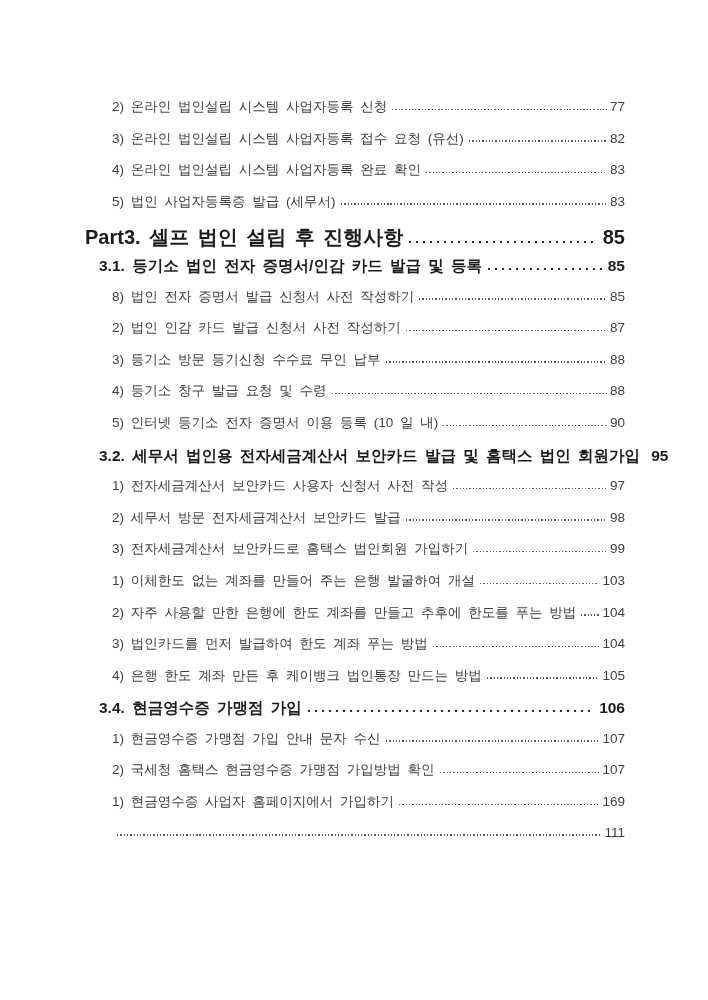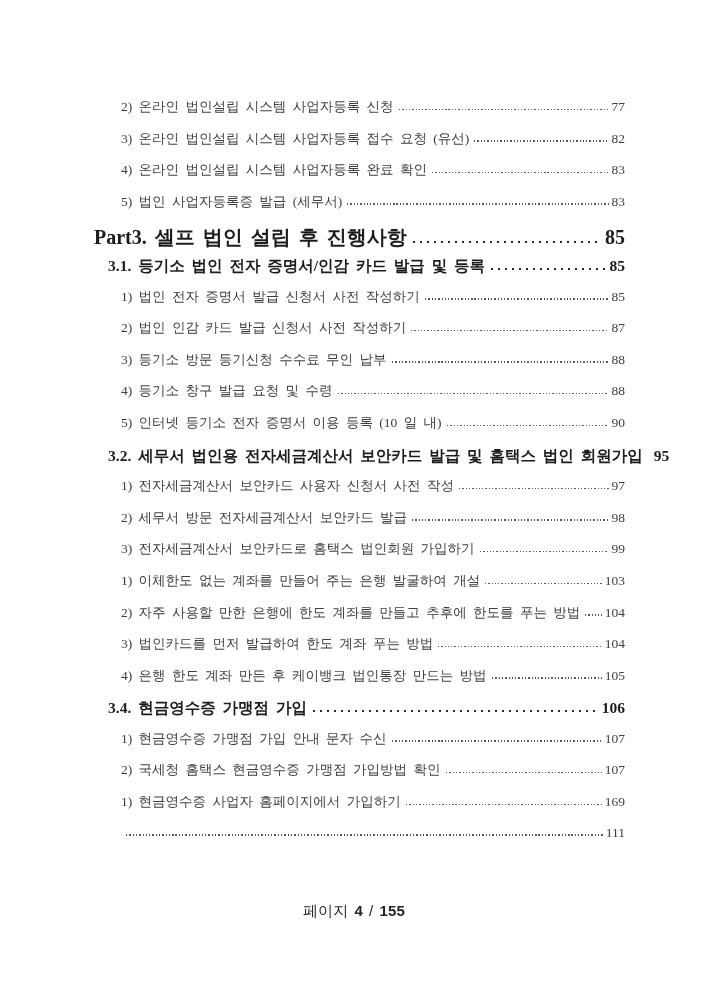--- a/index.html
+++ b/index.html
@@ -14,24 +14,23 @@
     position: relative;
     overflow: hidden;
   }
   .sheet {
     position: absolute;
     inset: 0;
     background: #ffffff;
   }
   .toc {
     position: absolute;
-    left: 94px;
+    left: 85px;
     right: 83px;
     top: 98px;
-    font-family: Liberation Serif, serif;
   }
   .row {
     display: flex;
     align-items: baseline;
     height: 31.6px;
     white-space: nowrap;
   }
   .row .t {
     white-space: nowrap;
     flex: 0 0 auto;
@@ -122,21 +121,21 @@
         <span class="leader"></span>
         <span class="p">85</span>
       </div>
     <div class="row section">
         <span class="t">3.1. 등기소 법인 전자 증명서/인감 카드 발급 및 등록</span>
         <span class="leader"></span>
         <span class="p">85</span>
       </div>
 
     <div class="row item">
-        <span class="t">1) 법인 전자 증명서 발급 신청서 사전 작성하기</span>
+        <span class="t">8) 법인 전자 증명서 발급 신청서 사전 작성하기</span>
         <span class="leader"></span>
         <span class="p">85</span>
       </div>
     <div class="row item">
         <span class="t">2) 법인 인감 카드 발급 신청서 사전 작성하기</span>
         <span class="leader"></span>
         <span class="p">87</span>
       </div>
     <div class="row item">
         <span class="t">3) 등기소 방문 등기신청 수수료 무인 납부</span>
@@ -219,16 +218,13 @@
         <span class="leader"></span>
         <span class="p">169</span>
       </div>
     <div class="row item">
         <span class="leader"></span>
         <span class="p">111</span>
       </div>
 
   </div>
 
-  <div class="footer">
-    <span>페이지</span><span class="num">4</span><span>/</span><span class="num">155</span>
-  </div>
 </div>
 
 </body></html>

